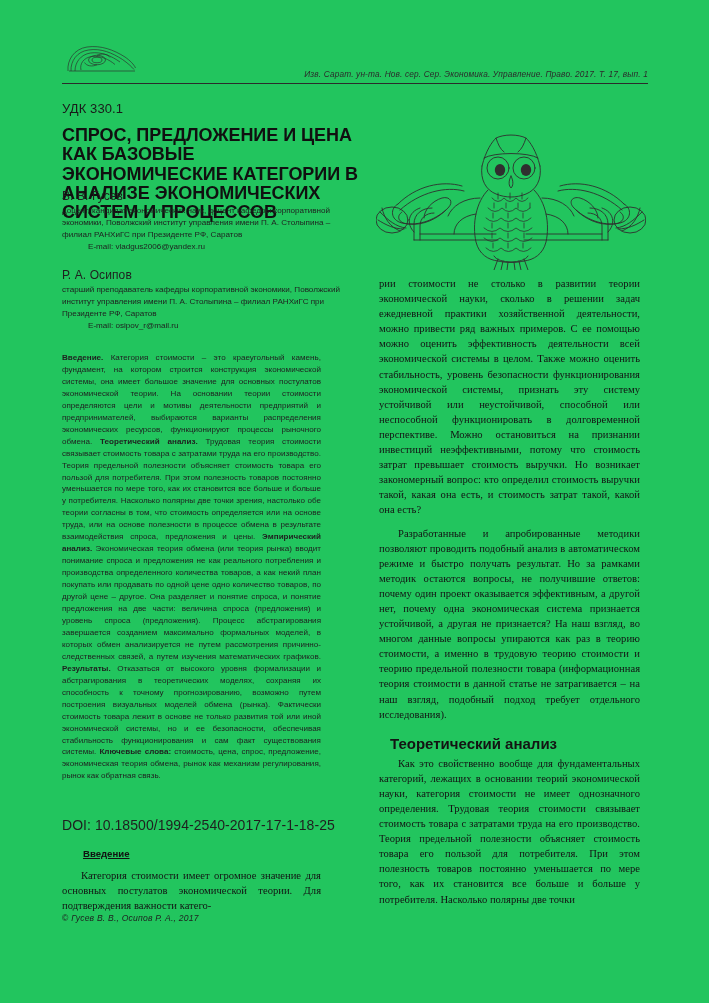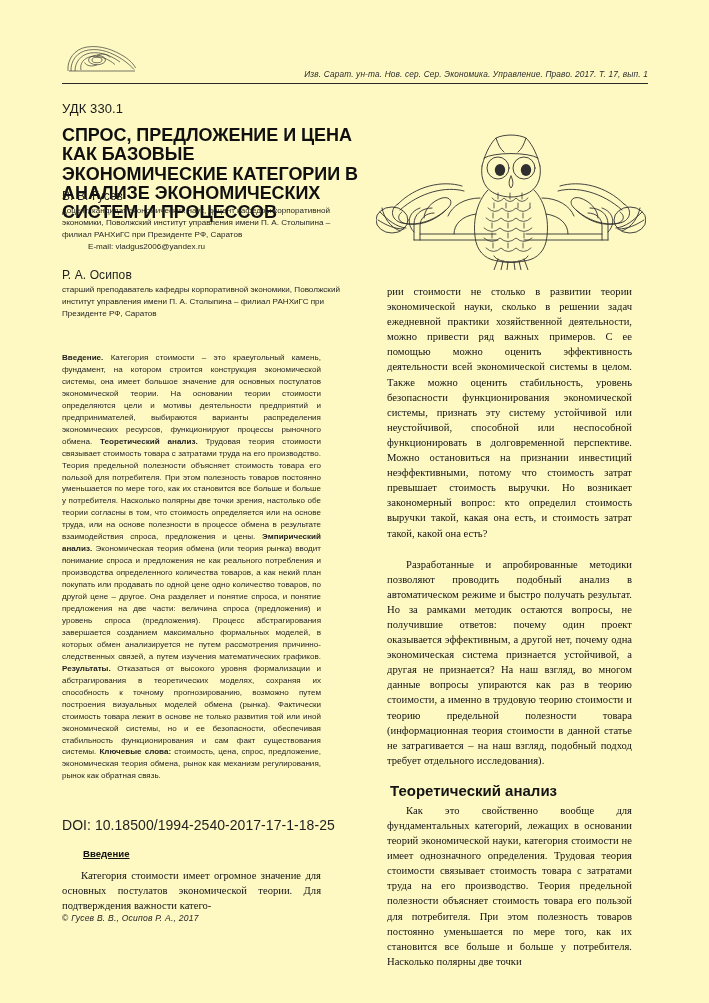--- a/index.html
+++ b/index.html
@@ -12,21 +12,21 @@
     height: 1003px;
     position: relative;
     font-family: "Liberation Sans", sans-serif;
     color: #1a1a1a;
     overflow: hidden;
   }
 
   .page {
     position: absolute;
     inset: 0;
-    background: #fef9c3;
+    background: #22c55e;
   }
 
   
   .runhead {
     position: absolute;
     left: 62px;
     top: 46px;
     width: 586px;
     height: 38px;
   }
@@ -152,21 +152,21 @@
     position: absolute;
     left: 371px;
     top: 268px;
     width: 277px;
     font-family: "Liberation Serif", serif;
     font-size: 10.6px;
     line-height: 15.1px;
     text-align: justify;
     color: #131313;
   }
-  .rcol p { margin: 16px; }
+  .rcol p { margin: 8px; }
   .rcol p.ind { text-indent: 19px; }
   .rcol h3 {
     margin: 15px 0 0 0;
     font-family: "Liberation Sans", sans-serif;
     font-weight: bold;
     font-size: 15px;
     text-indent: 19px;
     line-height: 14px;
   }
   .rcol .after-head { margin-top: 5px; }
@@ -296,20 +296,21 @@
 
   <div class="author-block a1">
     <div class="author-name">В. В. Гусев</div>
     <span class="author-aff">доцент, кандидат экономических наук, доцент кафедры корпоративной экономики, Поволжский институт управления имени П. А. Столыпина – филиал РАНХиГС при Президенте РФ, Саратов</span>
     <span class="author-mail">E-mail: vladgus2006@yandex.ru</span>
   </div>
 
   <div class="author-block a2">
     <div class="author-name">Р. А. Осипов</div>
     <span class="author-aff">старший преподаватель кафедры корпоративной экономики, Поволжский институт управления имени П. А. Столыпина – филиал РАНХиГС при Президенте РФ, Саратов</span>
+    <span class="author-mail">E-mail: osipov_r@mail.ru</span>
   </div>
 
   <div class="abstract"><b>Введение. </b><span>Категория стоимости – это краеугольный камень, фундамент, на котором строится конструкция экономической системы, она имеет большое значение для основных постулатов экономической теории. На основании теории стоимости определяются цели и мотивы деятельности предприятий и предпринимателей, выбираются варианты распределения экономических ресурсов, функционируют процессы рыночного обмена. </span><b>Теоретический анализ. </b><span>Трудовая теория стоимости связывает стоимость товара с затратами труда на его производство. Теория предельной полезности объясняет стоимость товара его пользой для потребителя. При этом полезность товаров постоянно уменьшается по мере того, как их становится все больше и больше у потребителя. Насколько полярны две точки зрения, настолько обе теории согласны в том, что стоимость определяется или на основе труда, или на основе полезности в процессе обмена в результате взаимодействия спроса, предложения и цены. </span><b>Эмпирический анализ. </b><span>Экономическая теория обмена (или теория рынка) вводит понимание спроса и предложения не как реального потребления и производства определенного количества товаров, а как некий план покупать или продавать по одной цене одно количество товаров, по другой цене – другое. Она разделяет и понятие спроса, и понятие предложения на две части: величина спроса (предложения) и уровень спроса (предложения). Процесс абстрагирования завершается созданием максимально формальных моделей, в которых обмен анализируется не путем рассмотрения причинно-следственных связей, а путем изучения математических графиков. </span><b>Результаты. </b><span>Отказаться от высокого уровня формализации и абстрагирования в теоретических моделях, сохраняя их способность к точному прогнозированию, возможно путем построения визуальных моделей обмена (рынка). Фактически стоимость товара лежит в основе не только развития той или иной экономической системы, но и ее безопасности, обеспечивая стабильность функционирования и сам факт существования системы. </span><b>Ключевые слова: </b><span>стоимость, цена, спрос, предложение, экономическая теория обмена, рынок как механизм регулирования, рынок как обратная связь.</span></div>
 
   <div class="doi">DOI: 10.18500/1994-2540-2017-17-1-18-25</div>
 
   <div class="lcol-head">Введение</div>
   <div class="lcol-body">
     <p>Категория стоимости имеет огромное значение для основных постулатов экономической теории. Для подтверждения важности катего-</p>
   </div>

